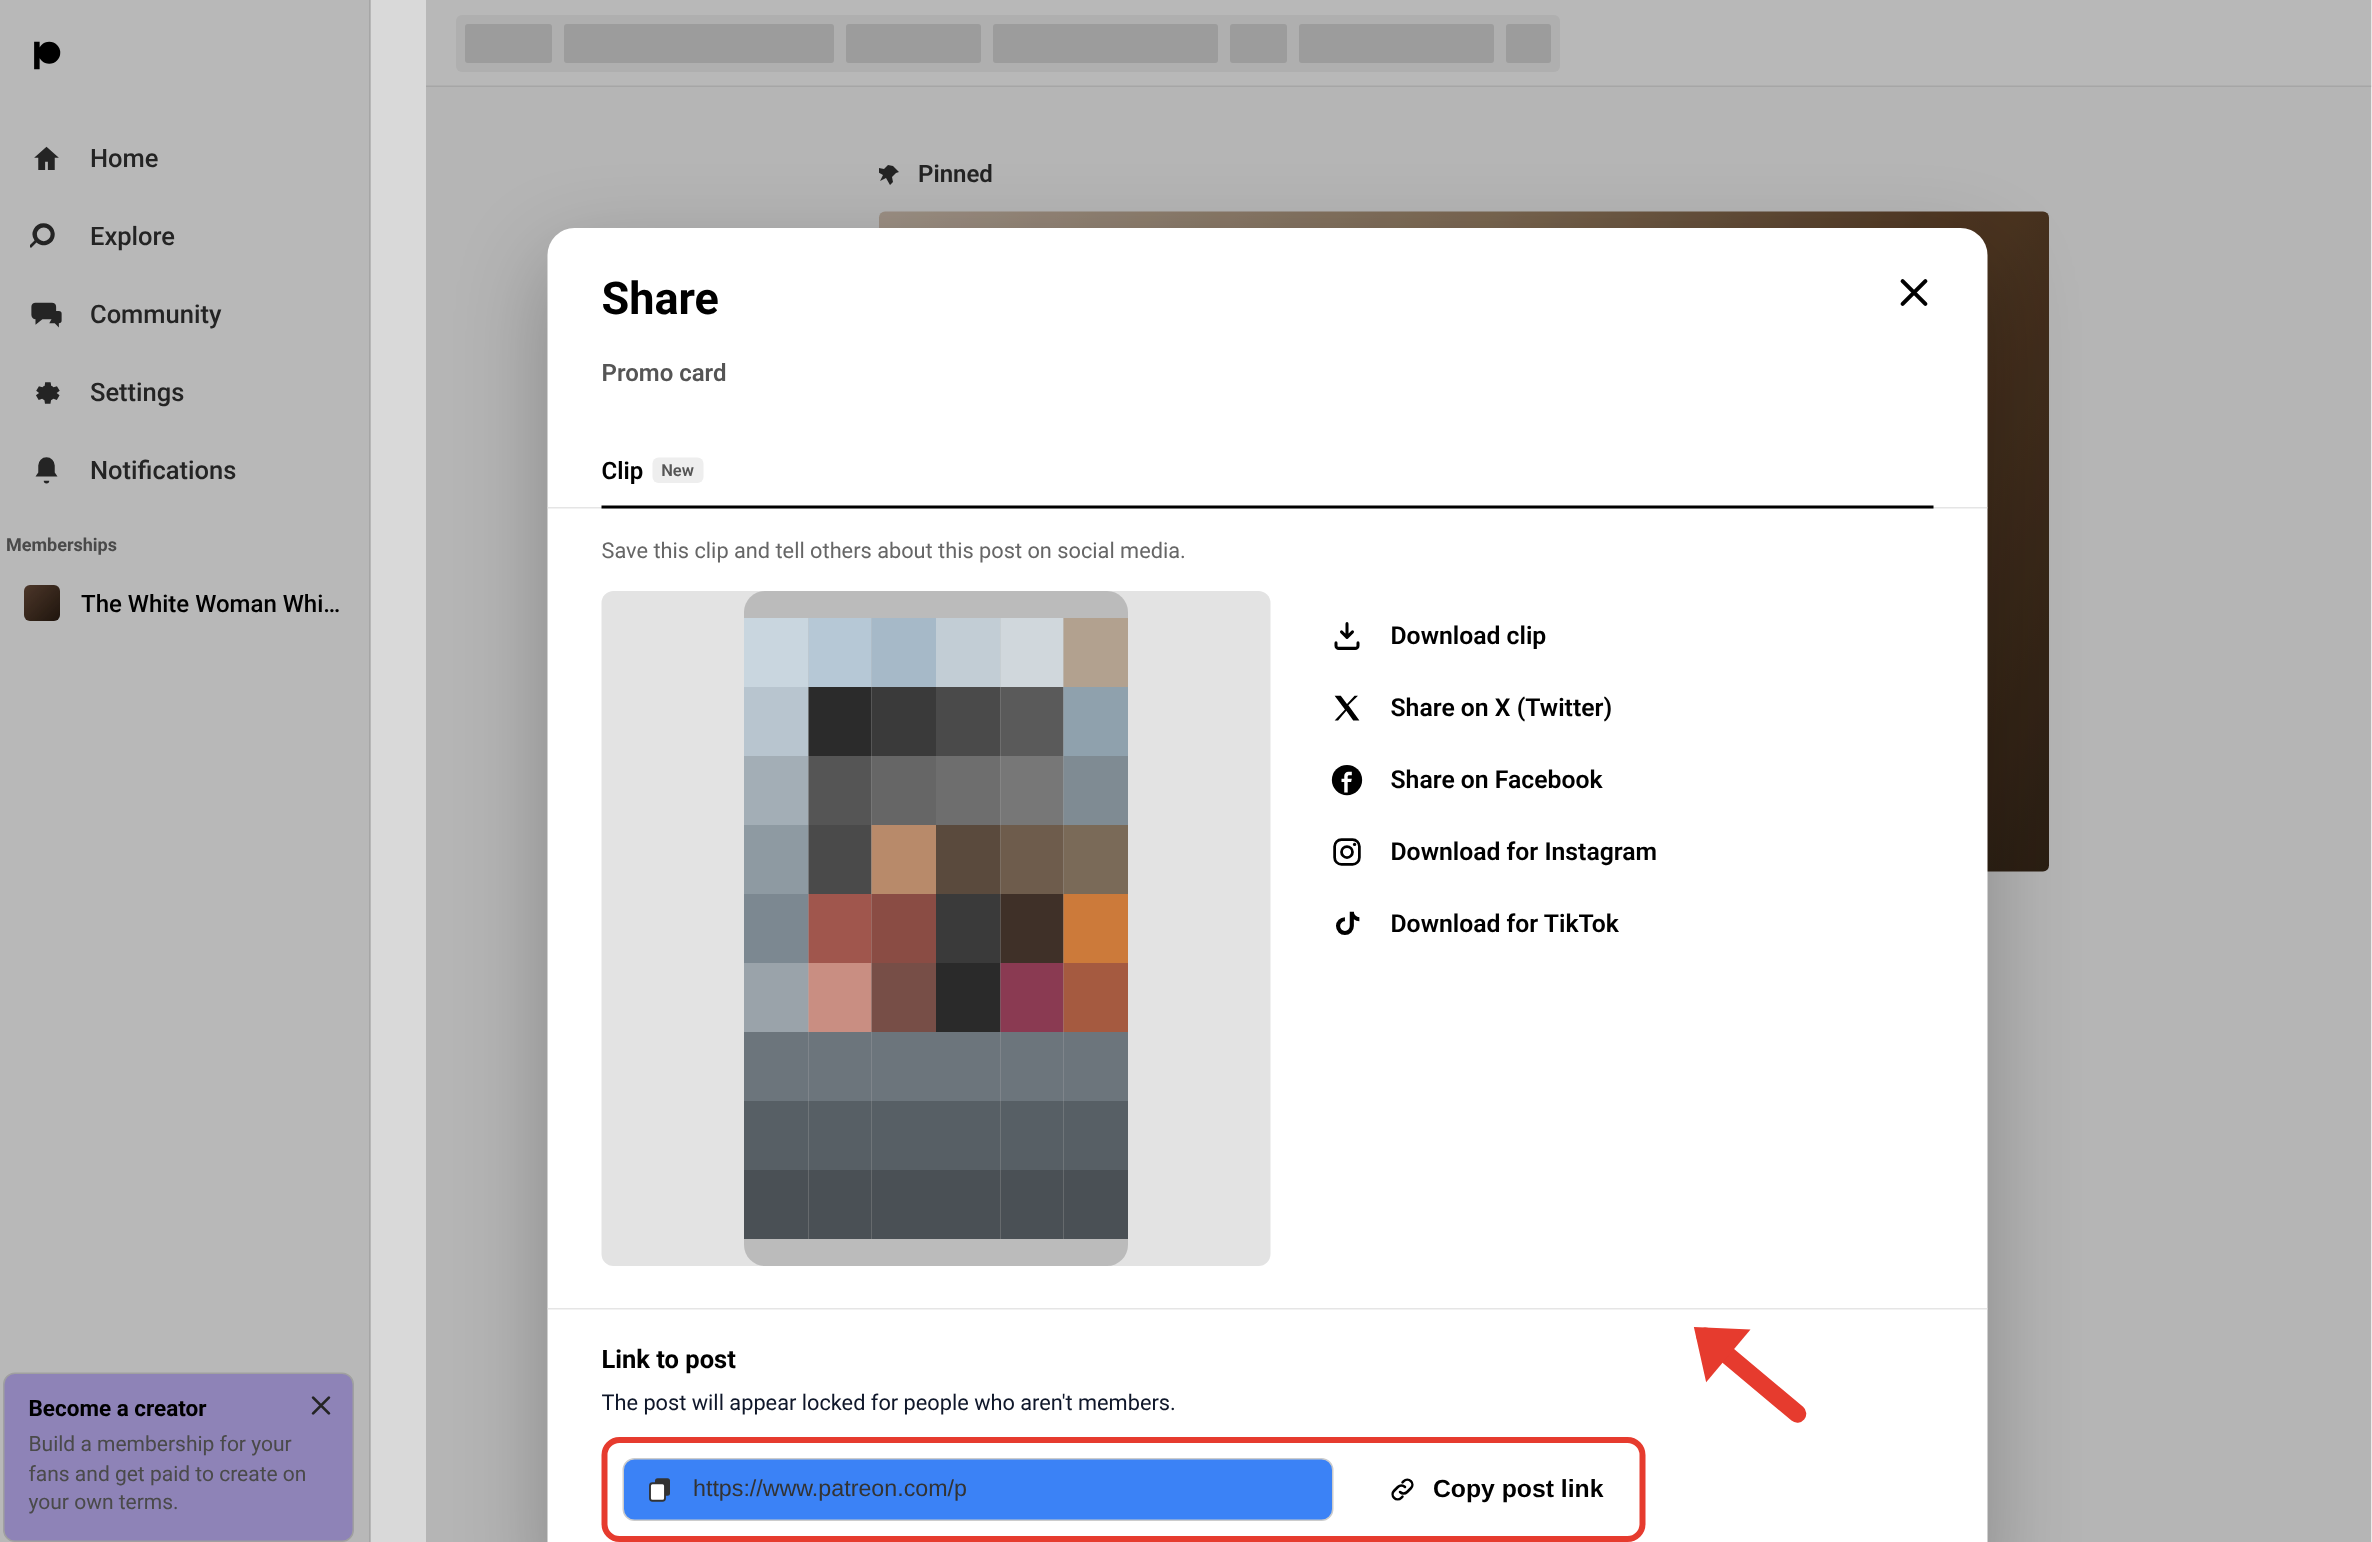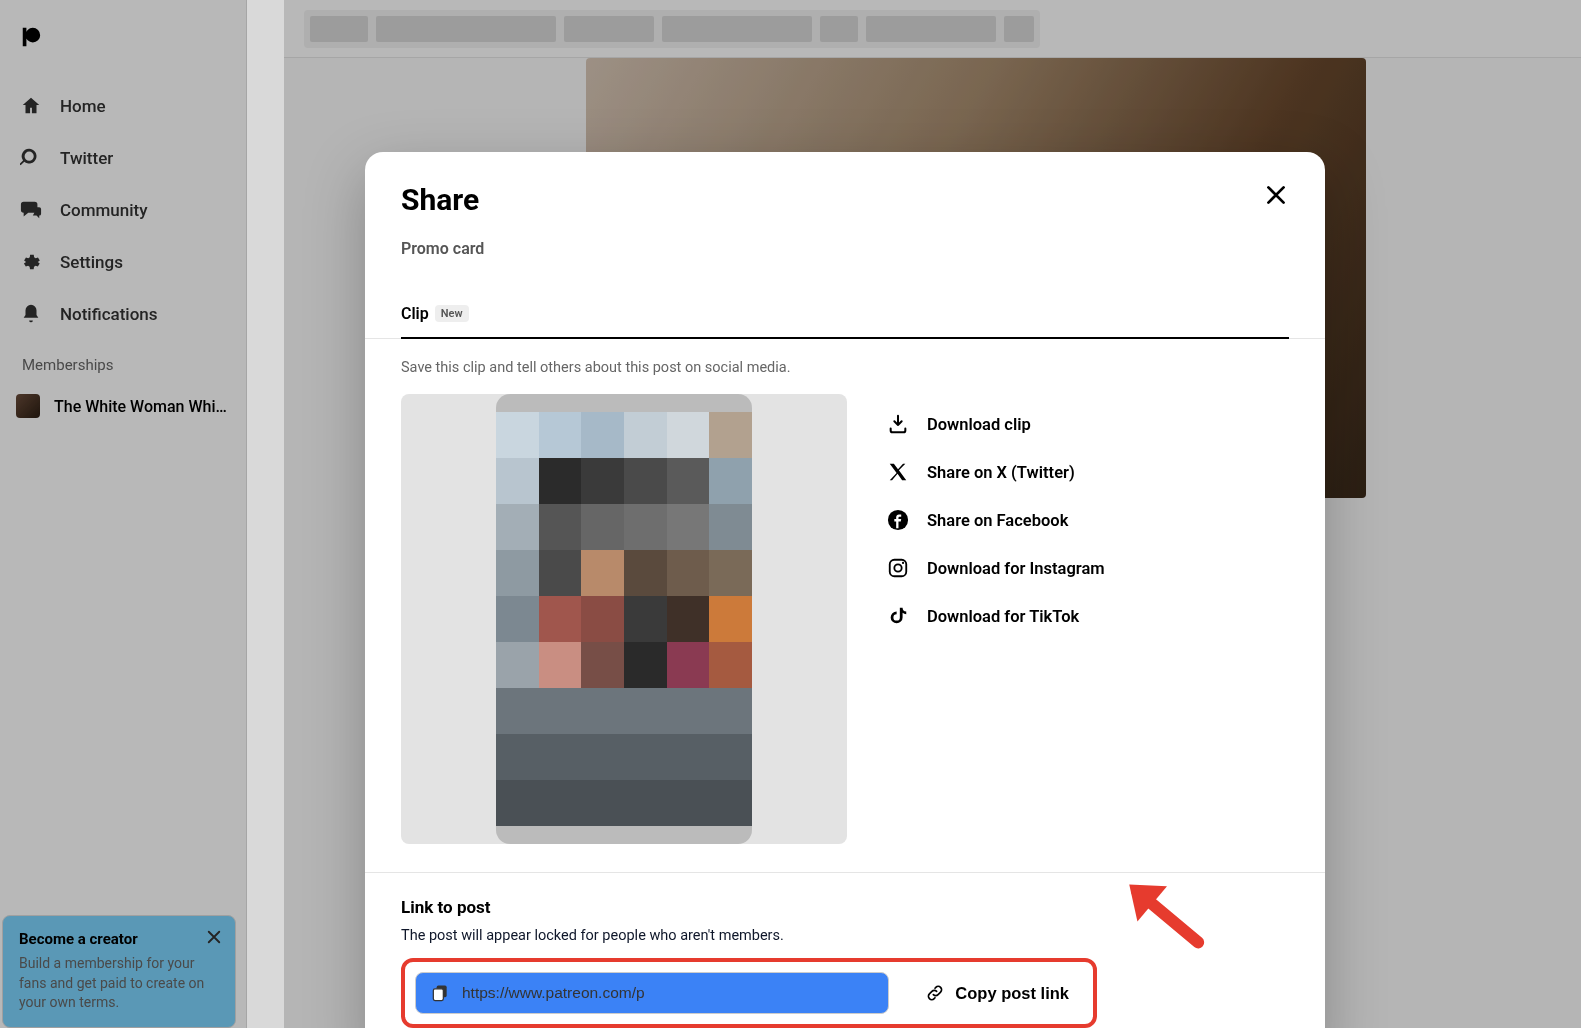--- a/index.html
+++ b/index.html
@@ -52,24 +52,24 @@
       padding: 15px 20px;
       gap: 18px;
       color: #333;
       font-size: 17px;
       font-weight: 500;
       cursor: pointer;
     }
     .nav-item svg { width: 22px; height: 22px; flex-shrink: 0; fill: #333; }
     
     .section-label {
-      padding: 16px 20px 10px 22px;
-      font-size: 15px;
+      padding: 16px 20px 10px 4px;
+      font-size: 12px;
       color: #666;
-      font-weight: 400;
+      font-weight: 700;
     }
     
     .membership-item {
       display: flex;
       align-items: center;
       padding: 10px 16px;
       gap: 14px;
       font-size: 16px;
       font-weight: 500;
       white-space: nowrap;
@@ -85,21 +85,21 @@
     .membership-item span {
       overflow: hidden;
       text-overflow: ellipsis;
     }
     
     .creator-card {
       position: absolute;
       bottom: 0px;
       left: 2px;
       right: 10px;
-      background: #7dd3fc;
+      background: #c4b5fd;
       border: 1px solid #ddd;
       border-radius: 8px;
       padding: 14px 16px;
     }
     .creator-card .title {
       font-weight: 700;
       font-size: 15px;
       margin-bottom: 6px;
     }
     .creator-card .desc {
@@ -367,21 +367,21 @@
     <div class="nav-item">
       <svg viewBox="0 0 24 24">
           <path d="M12 3l9 8h-3v9h-5v-6H11v6H6v-9H3z"></path>
         </svg>
       <span>Home</span>
     </div>
     <div class="nav-item">
       <svg viewBox="0 0 24 24">
           <path d="M10 2a8 8 0 1 1-5.3 14l-4 4-1.4-1.4 4-4A8 8 0 0 1 10 2zm0 3a5 5 0 1 0 0 10 5 5 0 0 0 0-10z"></path>
         </svg>
-      <span>Twitter</span>
+      <span>Explore</span>
     </div>
     <div class="nav-item">
       <svg viewBox="0 0 24 24">
           <path d="M4 3h12a3 3 0 0 1 3 3v6a3 3 0 0 1-3 3H9l-5 4v-4a3 3 0 0 1-3-3V6a3 3 0 0 1 3-3zm15 6h2a2 2 0 0 1 2 2v5a2 2 0 0 1-2 2v3l-3-3h-4"></path>
         </svg>
       <span>Community</span>
     </div>
     <div class="nav-item">
       <svg viewBox="0 0 24 24">
           <path d="M12 8a4 4 0 1 1 0 8 4 4 0 0 1 0-8zm7.4 4l2.1 1.6-2 3.4-2.5-.8a7 7 0 0 1-1.7 1l-.4 2.6h-4l-.4-2.6a7 7 0 0 1-1.7-1l-2.5.8-2-3.4L6.6 12 4.5 10.4l2-3.4 2.5.8a7 7 0 0 1 1.7-1L11 4.2h4l.4 2.6a7 7 0 0 1 1.7 1l2.5-.8 2 3.4z"></path>
@@ -415,20 +415,26 @@
     <div class="topbar-blur">
       <div class="blur-strip">
         <div class="blur-block" style="width:58px"></div>
         <div class="blur-block" style="width:180px"></div>
         <div class="blur-block" style="width:90px"></div>
         <div class="blur-block" style="width:150px"></div>
         <div class="blur-block" style="width:38px"></div>
         <div class="blur-block" style="width:130px"></div>
         <div class="blur-block" style="width:30px"></div>
       </div>
+    </div>
+    <div class="pinned-label">
+      <svg width="16" height="16" viewBox="0 0 24 24" fill="#333">
+          <path d="M14 4l6 6-3 1-4 4 1 5-3 3-4-7-6 3 3-6-7-4 3-3 5 1 4-4z"></path>
+        </svg>
+      <span>Pinned</span>
     </div>
     <div class="hero-img"></div>
   </div>
 </div>
 
 <div class="overlay-dim"></div>
 
 <div class="modal">
   <div class="modal-header">
     <div class="modal-title">Share</div>

